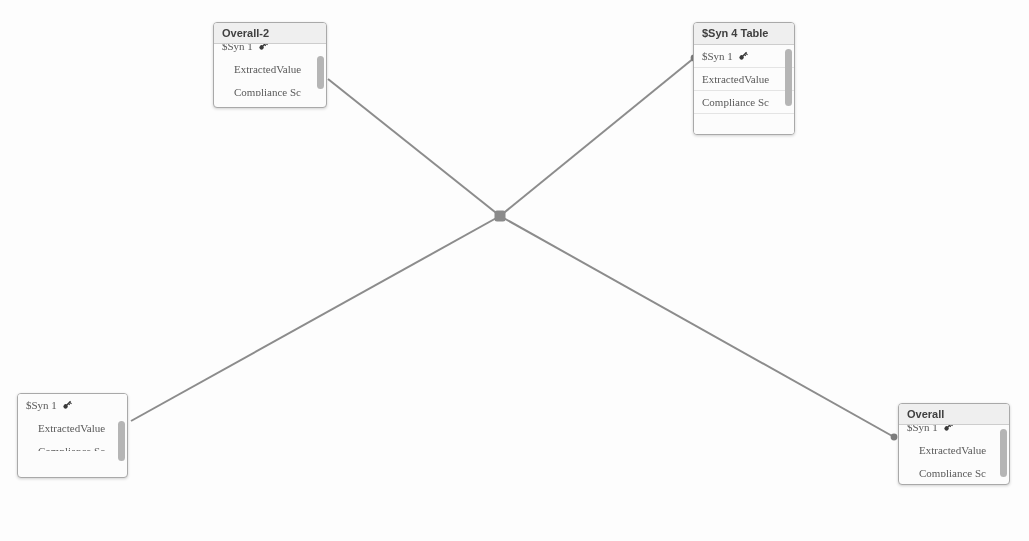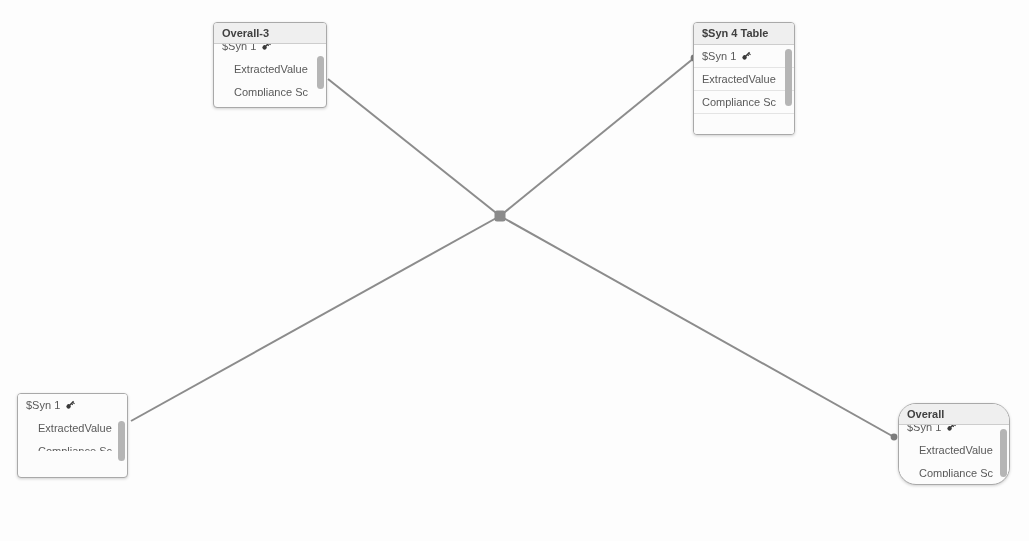--- a/index.html
+++ b/index.html
@@ -49,20 +49,21 @@
   .rows{position:relative;}
   .row{
     height:23px;
     line-height:23px;
     padding-left:8px;
     font-size:11px;
     color:#595959;
     white-space:nowrap;
     overflow:hidden;
     box-sizing:border-box;
+    font-family:Liberation Serif, serif;
   }
   .row.indent{padding-left:20px;}
   .sep .row{border-bottom:1px solid #e4e4e4;}
   .scrolled .rows{margin-top:-9px;}
   .key-icon{
     display:inline-block;
     vertical-align:-1px;
     margin-left:5px;
   }
   .scrollbar{
@@ -80,41 +81,41 @@
 
   .t-syn{left:693px;top:22px;width:102px;height:113px;}
   .t-syn .tbl-body{height:90px;}
   .t-syn .tbl-header{height:21px;line-height:21px;}
   .t-syn .scrollbar{top:26px;height:57px;}
 
   .t-overall-1{left:17px;top:393px;width:111px;height:85px;}
   .t-overall-1 .tbl-body{height:57px;}
   .t-overall-1 .scrollbar{top:27px;height:40px;}
 
-  .t-overall{left:898px;top:403px;width:112px;height:82px;border-radius:18px;}
+  .t-overall{left:898px;top:403px;width:112px;height:82px;}
   .t-overall .tbl-body{height:52px;}
   .t-overall .scrollbar{top:25px;height:48px;}
 </style>
 </head>
 <body>
 
 <div class="stage">
 
   <svg class="connections" width="1029" height="541" viewBox="0 0 1029 541">
     <line x1="328" y1="79" x2="500" y2="216" stroke="#8c8c8c" stroke-width="2"></line>
     <line x1="694" y1="58" x2="500" y2="216" stroke="#8c8c8c" stroke-width="2"></line>
     <line x1="131" y1="421" x2="500" y2="216" stroke="#8c8c8c" stroke-width="2"></line>
     <line x1="894" y1="437" x2="500" y2="216" stroke="#8c8c8c" stroke-width="2"></line>
     <circle cx="694" cy="58" r="3.4" fill="#7d7d7d"></circle>
     <circle cx="894" cy="437" r="3.4" fill="#7d7d7d"></circle>
     <rect x="494.5" y="210.5" width="11" height="11" rx="2.5" fill="#8a8a8a"></rect>
   </svg>
 
   <div class="tbl t-overall-2">
-    <div class="tbl-header">Overall-3</div>
+    <div class="tbl-header">Overall-2</div>
     <div class="tbl-body scrolled">
       <div class="rows">
         <div class="row"><span>$Syn 1</span><svg class="key-icon" width="11" height="11" viewBox="0 0 12 12">
               <g transform="rotate(45 6 6)" fill="#3a3a3a">
                 <circle cx="6" cy="9" r="2.4"></circle>
                 <rect x="5.2" y="1.2" width="1.6" height="6.5"></rect>
                 <rect x="6.6" y="1.8" width="2" height="1.3"></rect>
                 <rect x="6.6" y="4" width="1.5" height="1.2"></rect>
               </g>
             </svg></div>

